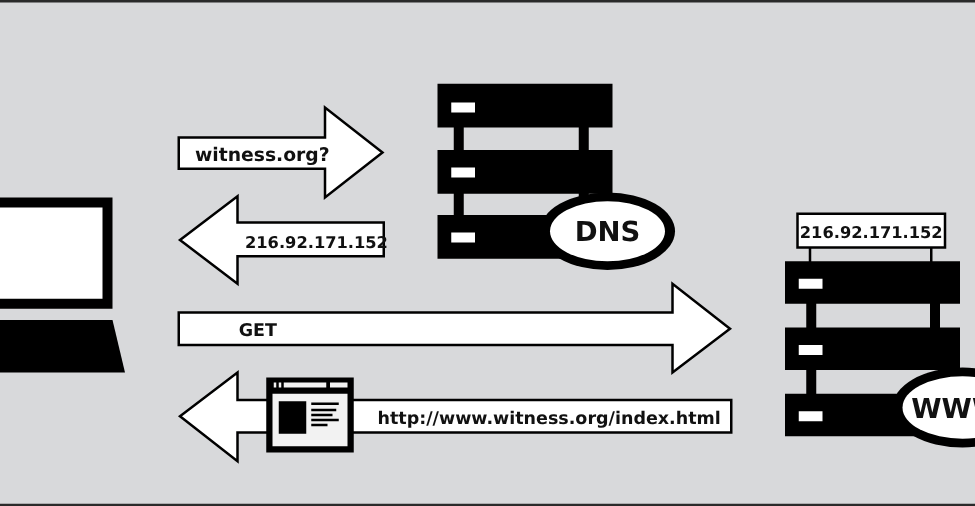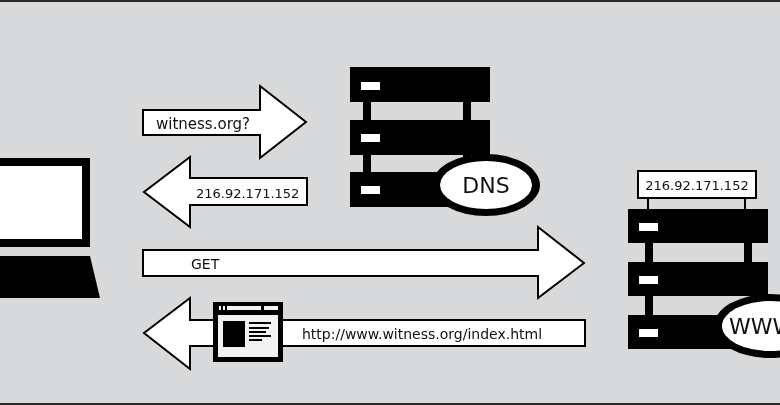--- a/index.html
+++ b/index.html
@@ -1,17 +1,17 @@
 <!DOCTYPE html>
 <html><head>
   <meta charset="utf-8">
   <style>
     html, body { margin: 0; padding: 0; }
     body { width: 780px; height: 405px; overflow: hidden; background: #d8d9db; }
-    .stage { position: relative; width: 780px; height: 405px; }
+    .stage { position: relative; width: 780px; height: 405px; font-weight: bold; }
     svg { position: absolute; left: 0; top: 0; }
     .lbl { font-family: "DejaVu Sans", sans-serif; fill: #111; }
   </style>
 </head>
 <body>
 
 <div class="stage">
 <svg width="780" height="405" viewBox="0 0 780 405" xmlns="http://www.w3.org/2000/svg">
 
   <rect x="0" y="0" width="780" height="405" fill="#d8d9db"></rect>

